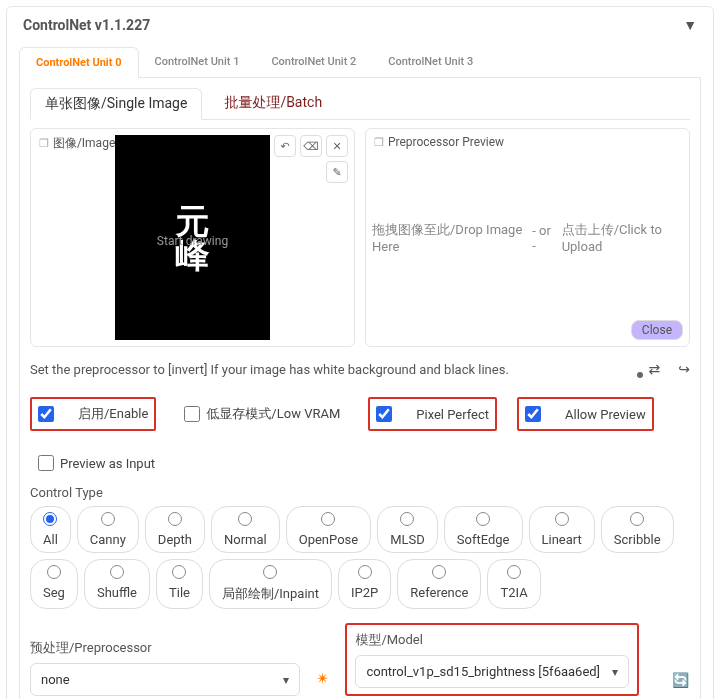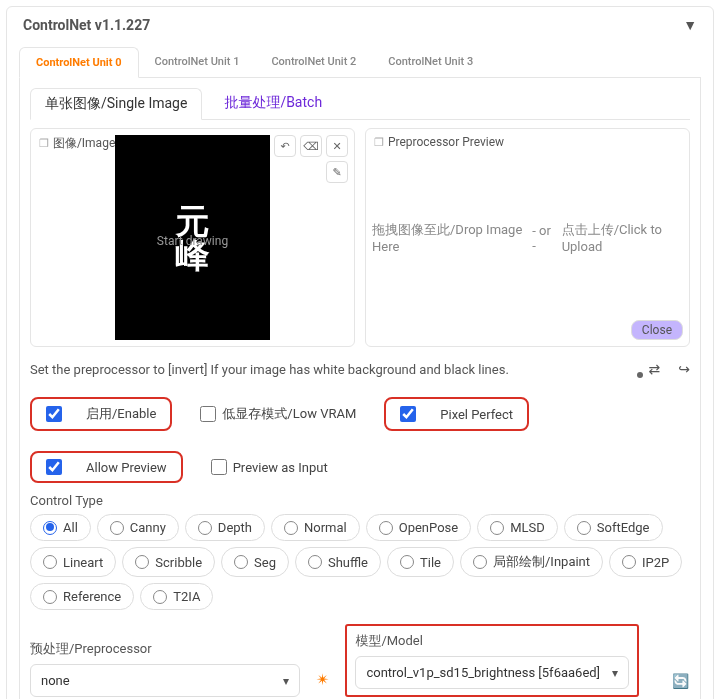--- a/index.html
+++ b/index.html
@@ -6,43 +6,43 @@
 body { background: #fff; width: 720px; color: #333; font-size: 13px; }
 .panel { border: 1px solid #e5e5e5; border-radius: 6px; margin: 6px; padding: 0 12px 12px 12px; }
 .panel-header { display: flex; justify-content: space-between; align-items: center; padding: 10px 4px; cursor: pointer; color: #555; font-weight: bold; }
 .panel-header .title { font-size: 14px; }
 .panel-header .caret { font-size: 14px; }
 .tabs-main { display: flex; border-bottom: 1px solid #e5e5e5; padding-top: 4px; }
 .tabs-main .tab { padding: 8px 16px; color: #888; cursor: pointer; font-weight: 500; font-size: 11px; }
 .tabs-main .tab.active { border: 1px solid #e5e5e5; border-bottom: 1px solid #fff; margin-bottom: -1px; border-radius: 6px 6px 0 0; color: #ff7c00; font-weight: 700; }
 .inner { border: 1px solid #e5e5e5; border-top: none; border-radius: 0 0 6px 6px; padding: 10px; }
 .tabs-sub { display: flex; gap: 8px; margin-bottom: 8px; border-bottom: 1px solid #e5e5e5; }
-.tabs-sub .stab { padding: 6px 14px; color: #6d28d9; cursor: pointer; font-size: 14px; }
+.tabs-sub .stab { padding: 6px 14px; color: #7f1d1d; cursor: pointer; font-size: 14px; }
 .tabs-sub .stab.active { border: 1px solid #e5e5e5; border-bottom: 1px solid #fff; margin-bottom: -1px; border-radius: 6px 6px 0 0; color: #333; }
 .img-row { display: flex; gap: 10px; }
 .img-box { flex: 1; border: 1px solid #e5e5e5; border-radius: 6px; position: relative; min-height: 200px; padding: 6px; }
 .img-label { position: absolute; top: 6px; left: 8px; color: #555; font-size: 12px; display: flex; align-items: center; gap: 4px; }
 .img-label .xicon { font-size: 11px; opacity: 0.5; }
 .canvas { background: #000; width: 155px; height: 205px; margin: 0 auto; display: flex; flex-direction: column; justify-content: center; align-items: center; color: #fff; font-size: 34px; font-weight: 700; position: relative; }
 .canvas .t1 { line-height: 1; }
 .canvas .hint { position: absolute; top: 50%; left: 50%; transform: translate(-50%, -32%); color: #999; font-size: 12px; font-weight: 400; white-space: nowrap; }
 .tool-col { display: flex; flex-direction: column; gap: 4px; position: absolute; top: 6px; right: 6px; }
 .tool-row { display: flex; gap: 4px; }
 .tool-btn { width: 22px; height: 22px; border: 1px solid #ddd; border-radius: 4px; background: #fff; display: flex; align-items: center; justify-content: center; font-size: 11px; color: #666; cursor: pointer; }
 .drop-area { display: flex; flex-direction: row; align-items: center; justify-content: center; height: 100%; min-height: 200px; color: #888; gap: 8px; }
 .close-btn { position: absolute; bottom: 6px; right: 6px; border: 1px solid #ddd; border-radius: 8px; padding: 2px 10px; font-size: 12px; color: #555; background: #c4b5fd; cursor: pointer; }
 .note { margin: 14px 0 0 0; color: #555; display: flex; justify-content: space-between; align-items: center; font-size: 13px; }
 .note-icons { display: flex; gap: 18px; font-size: 14px; align-items: center; }
 .checks { display: flex; gap: 20px; margin: 20px 0 10px 0; flex-wrap: wrap; }
 .chk { display: flex; align-items: center; gap: 6px; color: #444; font-size: 13px; padding: 4px 8px; }
 .chk input { width: 16px; height: 16px; accent-color: #2563eb; }
-.chk.hilite { border: 2px solid #d93025; border-radius: 8px; padding: 6px 14px; gap: 24px; }
+.chk.hilite { border: 2px solid #d93025; border-radius: 2px; padding: 6px 6px; gap: 24px; }
 .section-label { color: #555; font-size: 13px; margin: 10px 0 6px 0; }
 .radios { display: flex; flex-wrap: wrap; gap: 6px; }
-.rbtn { display: flex; align-items: center; gap: 6px; border: 1px solid #ddd; border-radius: 16px; padding: 5px 12px; font-size: 13px; color: #444; cursor: pointer; }
+.rbtn { display: flex; align-items: center; gap: 6px; border: 1px solid #ddd; border-radius: 16px; padding: 5px 12px; font-size: 13px; color: #444; cursor: pointer; flex-direction: column; }
 .rbtn .rc { width: 14px; height: 14px; border-radius: 50%; border: 1.5px solid #888; display: inline-block; position: relative; }
 .rbtn.sel .rc { border-color: #2563eb; }
 .rbtn.sel .rc::after { content: ''; position: absolute; width: 8px; height: 8px; background: #2563eb; border-radius: 50%; top: 1.5px; left: 1.5px; }
 .proc-row { display: flex; gap: 12px; align-items: flex-end; margin-top: 14px; }
 .proc-col { display: flex; flex-direction: column; gap: 6px; }
 .select { border: 1px solid #ddd; border-radius: 6px; padding: 8px 28px 8px 10px; font-size: 13px; color: #333; position: relative; min-width: 270px; background: #fff; }
 .select::after { content: '▾'; position: absolute; right: 10px; top: 50%; transform: translateY(-50%); color: #555; font-size: 12px; }
 .bomb { color: #ff7c00; font-size: 16px; padding: 0 4px 8px 4px; }
 .model-hl { border: 2px solid #d93025; border-radius: 3px; padding: 6px 8px; }
 .refresh-end { color: #2563eb; font-size: 14px; padding-bottom: 8px; margin-left: auto; }

